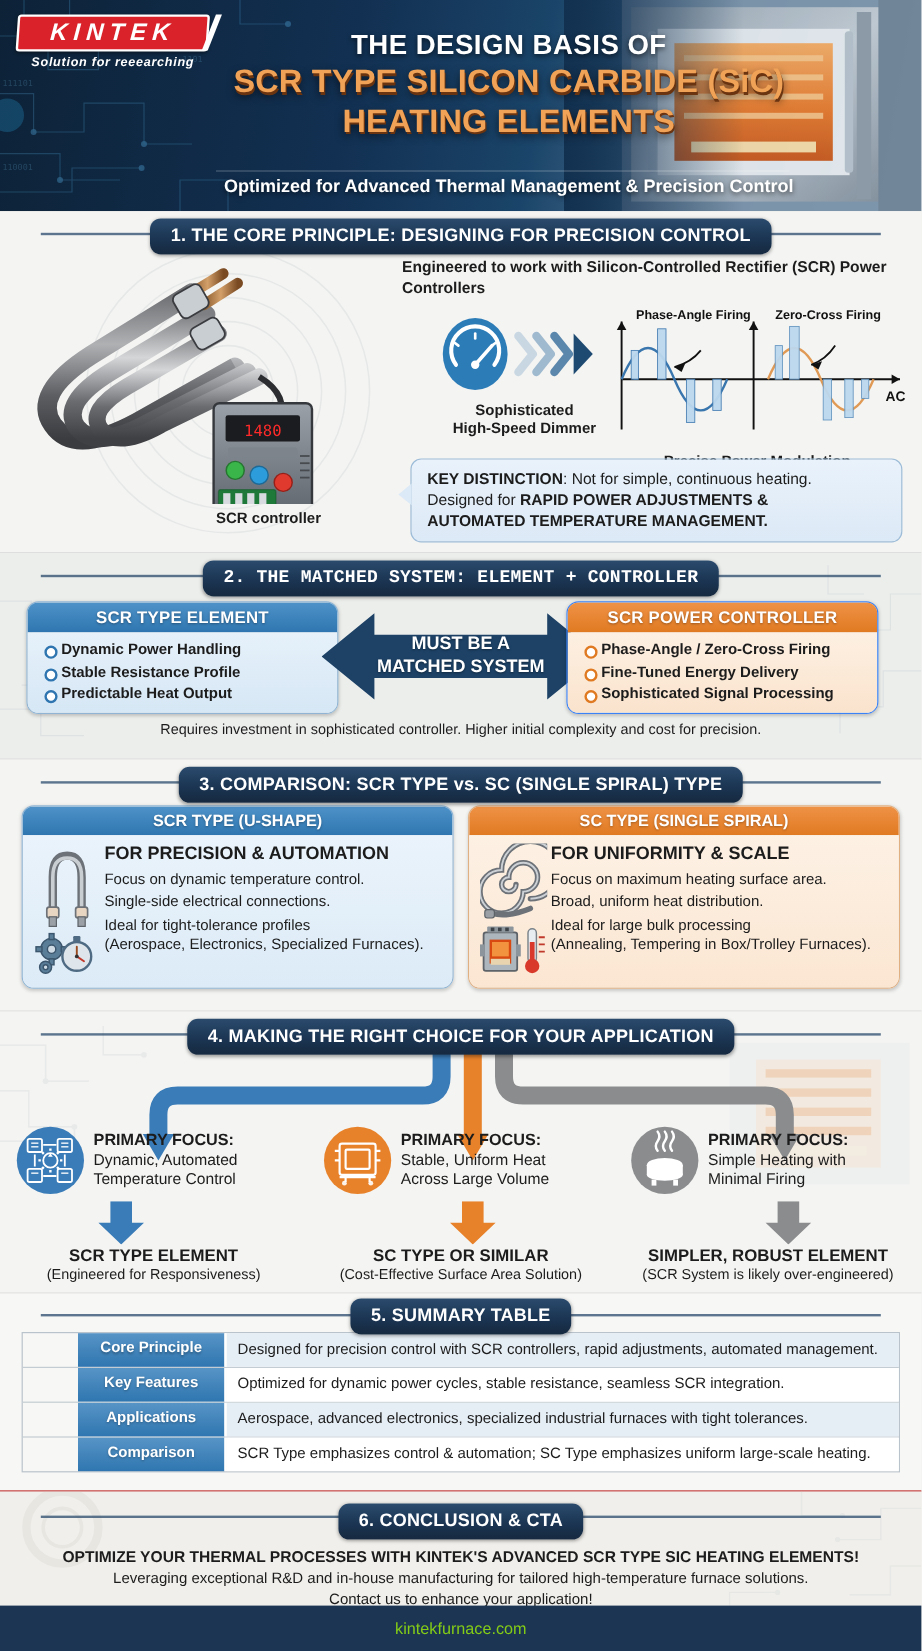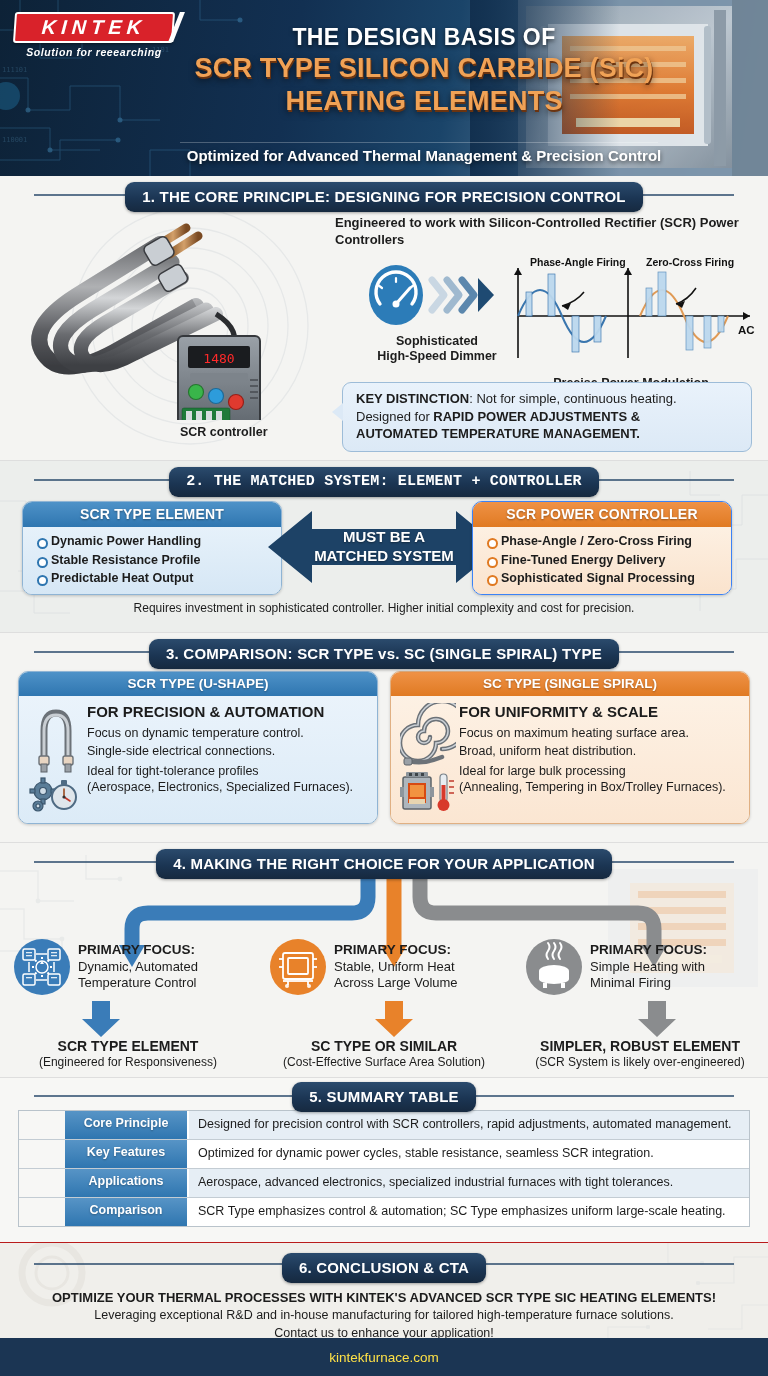--- a/index.html
+++ b/index.html
@@ -208,21 +208,21 @@
 
   
   .sec6 { position:relative; height:107px; background:#f0efeb; overflow:hidden; }
   .sec6 .bgcog { position:absolute; left:0; top:0; width:200px; height:107px; opacity:.3; }
   .sec6 .bgcirc { position:absolute; right:0; top:0; width:280px; height:107px; opacity:.3; }
   .cta { position:absolute; left:0; right:0; top:46px; text-align:center; }
   .cta1 { font-size:13px; font-weight:bold; line-height:18px; }
   .cta2 { font-size:12.5px; line-height:17.5px; }
   .footer {
     position:absolute; left:0; bottom:0; width:768px; height:38px;
-    background:#1b3553; color:#fde047; display:flex; align-items:center; justify-content:center;
+    background:#1b3553; color:#84cc16; display:flex; align-items:center; justify-content:center;
     font-size:13.5px;
   }
 </style>
 </head>
 <body>
 
 <div class="page">
 
   <div class="header">
     <svg class="hdr-circuit" viewBox="0 0 330 176" preserveAspectRatio="none">

